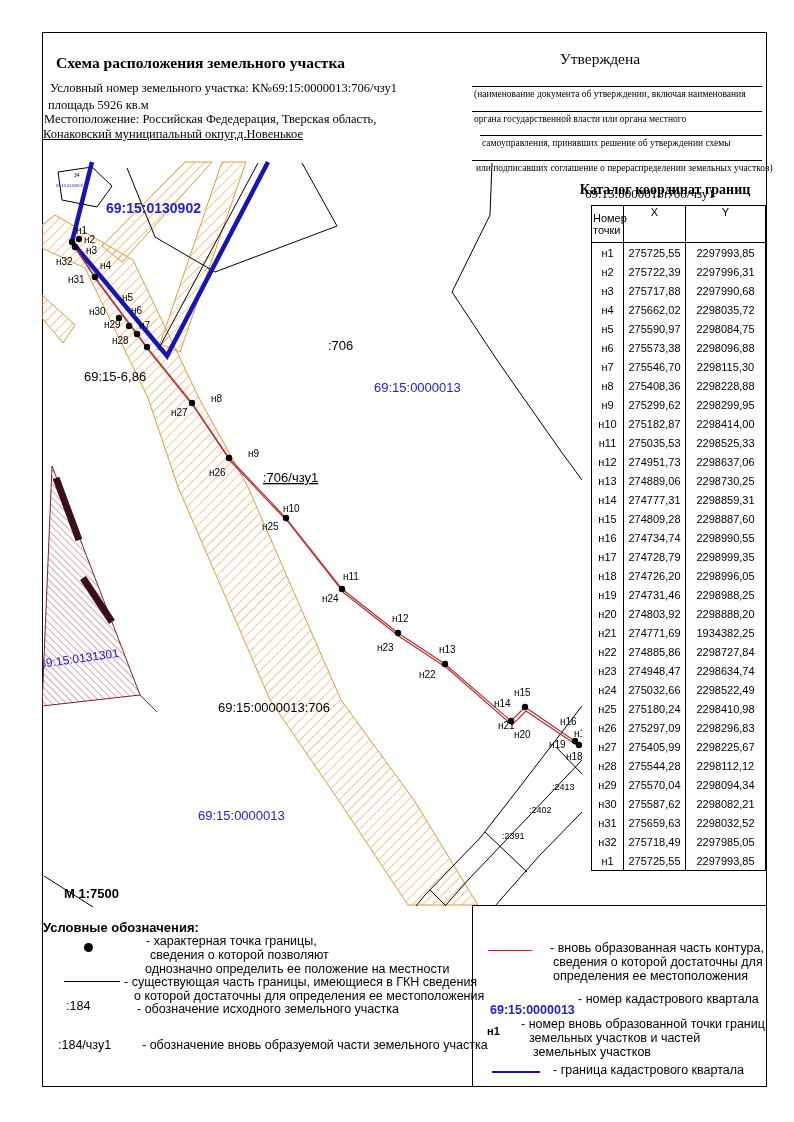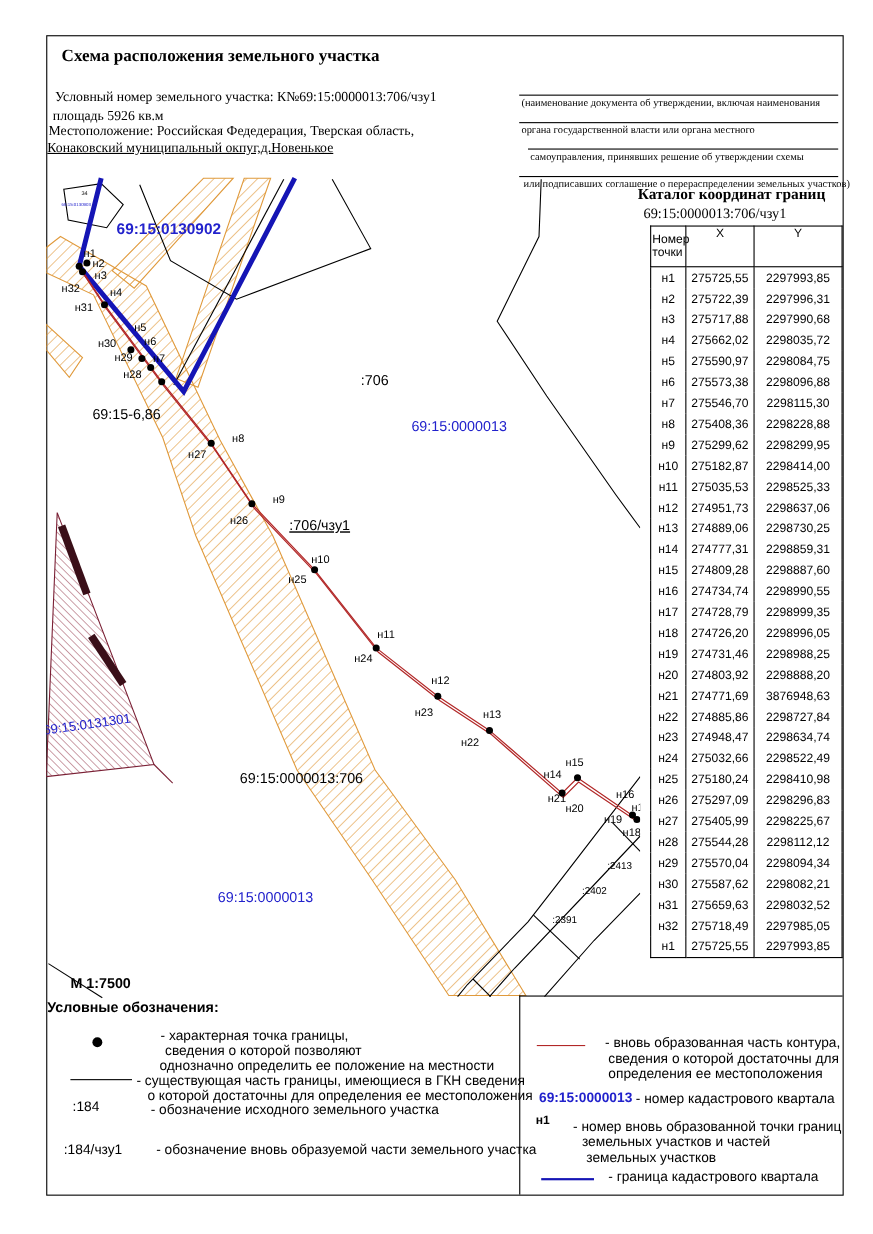--- a/index.html
+++ b/index.html
@@ -2,21 +2,21 @@
 <html><head>
 <meta charset="utf-8">
 <style>
   html,body{margin:0;padding:0;background:#fff;}
   .page{position:relative;width:794px;height:1122px;background:#fff;overflow:hidden;
         font-family:"Liberation Serif", serif;color:#000;}
   .frame{position:absolute;left:42px;top:32px;width:723px;height:1053px;border:1.5px solid #000;}
   .abs{position:absolute;white-space:nowrap;}
   .serif{font-family:"Liberation Serif", serif;}
   .sans{font-family:"Liberation Sans", sans-serif;}
-  .b{font-weight:bold;}
+  .b{font-weight:bold;margin-top:12px;}
   .blue{color:#2222cc;}
   .t15{font-size:15.5px;}
   .t13{font-size:13px;}
   .t12{font-size:12.5px;}
   .t11{font-size:11px;}
   .t9{font-size:9.5px;}
   .rule{position:absolute;border-top:1px solid #000;height:0;}
   
   .coord-table{position:absolute;left:591px;top:205px;width:174px;border-collapse:collapse;
                table-layout:fixed;font-family:"Liberation Sans", sans-serif;font-size:11px;}
@@ -46,20 +46,21 @@
 
 <div class="page">
   <div class="frame"></div>
 
   <div class="abs serif b t15" style="left:56px;top:42px;">Схема расположения  земельного участка</div>
   <div class="abs serif t12" style="left:50px;top:81px;">Условный номер земельного участка: К№69:15:0000013:706/чзу1</div>
   <div class="abs serif t12" style="left:48px;top:98px;">площадь 5926 кв.м</div>
   <div class="abs serif t12" style="left:44px;top:112px;">Местоположение:  Российская Федедерация, Тверская область,</div>
   <div class="abs serif t12" style="left:43px;top:127px;text-decoration:underline;">Конаковский муниципальный окпуг,д.Новенькое</div>
 
+  <div class="abs serif t15" style="left:440px;top:50px;width:320px;text-align:center;">Утверждена</div>
   <div class="rule" style="left:472px;top:86px;width:290px;"></div>
   <div class="abs serif t9" style="left:474px;top:89px;">(наименование документа об утверждении, включая наименования</div>
   <div class="rule" style="left:472px;top:111px;width:290px;"></div>
   <div class="abs serif t9" style="left:474px;top:114px;">органа государственной власти или органа местного</div>
   <div class="rule" style="left:480px;top:135px;width:282px;"></div>
   <div class="abs serif t9" style="left:482px;top:138px;">самоуправления, принявших решение об утверждении схемы</div>
   <div class="rule" style="left:472px;top:160px;width:290px;"></div>
   <div class="abs serif t9" style="left:476px;top:163px;">или подписавших соглашение о перераспределении земельных участков)</div>
 
   <div class="abs serif b" style="left:560px;top:170px;width:210px;text-align:center;font-size:14px;">Каталог координат границ</div>
@@ -178,21 +179,21 @@
           <td>2298988,25</td>
         </tr>
         <tr>
           <td>н20</td>
           <td>274803,92</td>
           <td>2298888,20</td>
         </tr>
         <tr>
           <td>н21</td>
           <td>274771,69</td>
-          <td>3876948,63</td>
+          <td>1934382,25</td>
         </tr>
         <tr>
           <td>н22</td>
           <td>274885,86</td>
           <td>2298727,84</td>
         </tr>
         <tr>
           <td>н23</td>
           <td>274948,47</td>
           <td>2298634,74</td>

